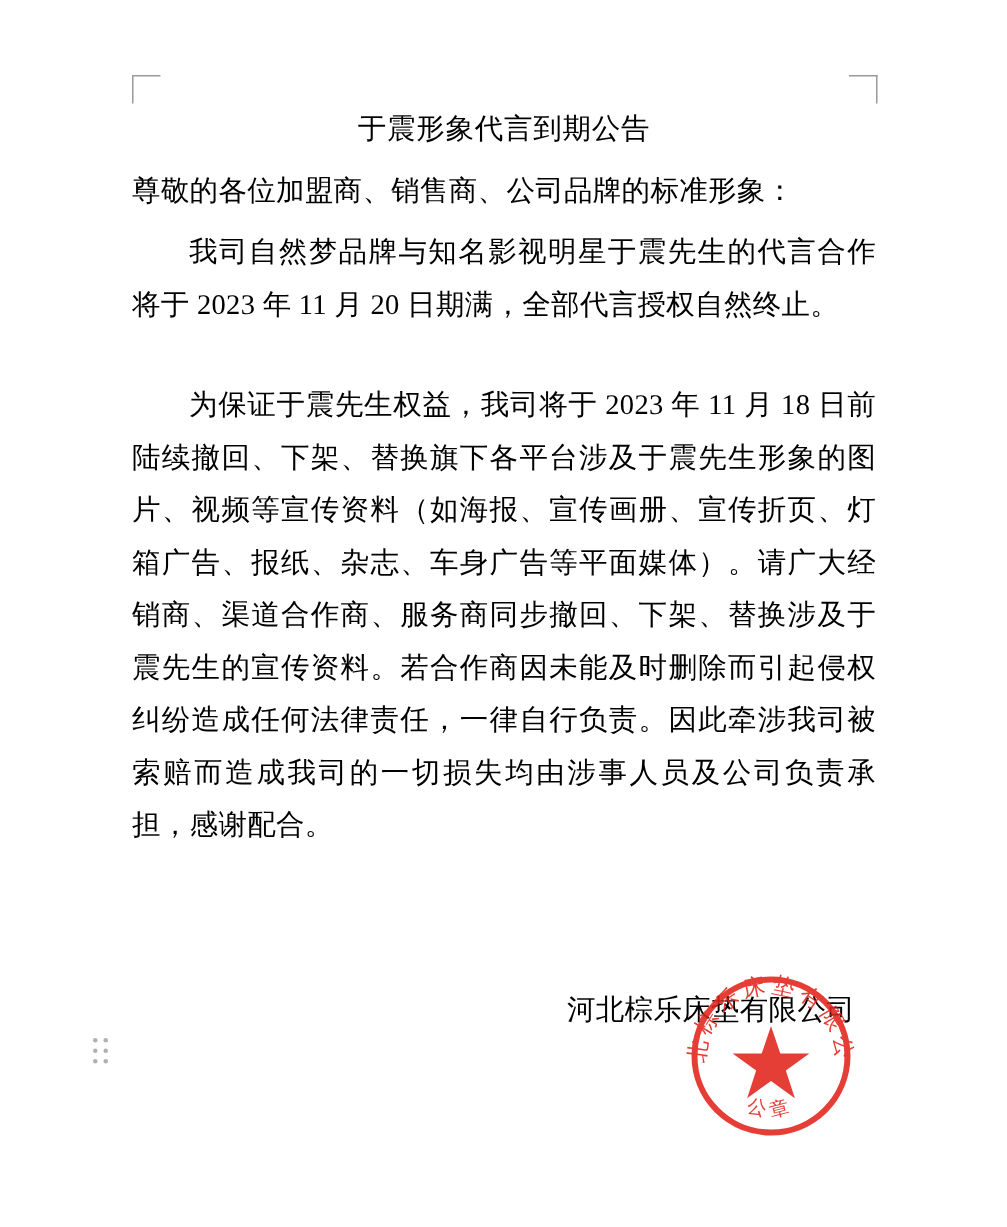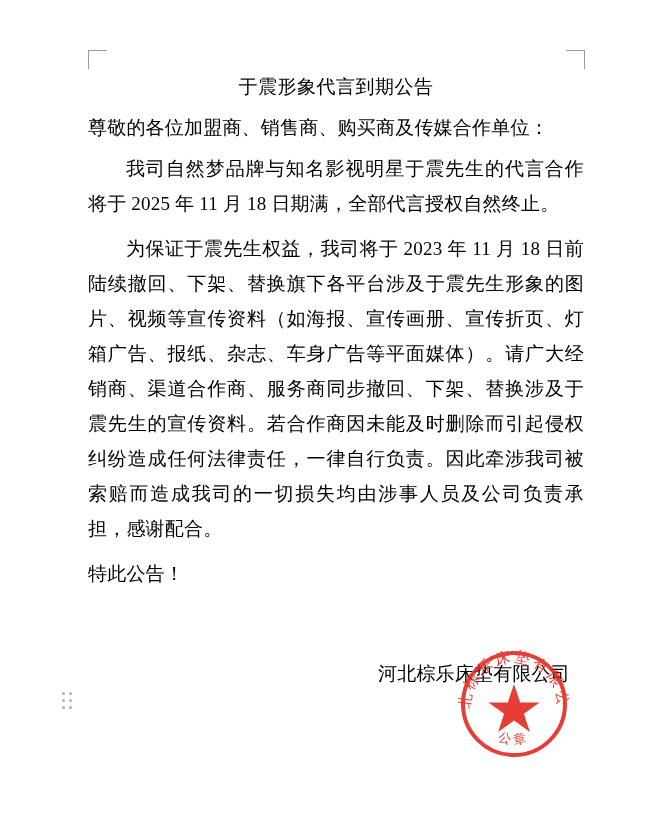--- a/index.html
+++ b/index.html
@@ -76,21 +76,21 @@
 
   p.para {
     font-size: 19px;
     line-height: 35px;
     margin: 0 0 6px 0;
     text-align: justify;
     text-justify: inter-ideograph;
     letter-spacing: 0.2px;
   }
   p.indent { text-indent: 38px; }
-  p.gap-top { margin-top: 10px; }
+  p.gap-top { margin-top: 32px; }
 
   .signature-block {
     position: absolute;
     left: 88px;
     top: 655px;
     width: 496px;
     text-align: right;
     font-size: 19px;
     line-height: 38px;
     letter-spacing: 0.2px;
@@ -121,28 +121,27 @@
     <i></i>
     <i></i>
     <i></i>
     <i></i>
     <i></i>
   </div>
 
   <div class="doc-body">
     <h1 class="doc-title">于震形象代言到期公告</h1>
 
-    <p class="para">尊敬的各位加盟商、销售商、购买商及传媒合作单位：</p>
+    <p class="para">尊敬的各位加盟商、销售商、公司品牌的标准形象：</p>
 
-    <p class="para indent">我司自然梦品牌与知名影视明星于震先生的代言合作将于 2025 年 11 月 18 日期满，全部代言授权自然终止。</p>
+    <p class="para indent">我司自然梦品牌与知名影视明星于震先生的代言合作将于 2023 年 11 月 20 日期满，全部代言授权自然终止。</p>
 
     <p class="para indent gap-top">为保证于震先生权益，我司将于 2023 年 11 月 18 日前陆续撤回、下架、替换旗下各平台涉及于震先生形象的图片、视频等宣传资料（如海报、宣传画册、宣传折页、灯箱广告、报纸、杂志、车身广告等平面媒体）。请广大经销商、渠道合作商、服务商同步撤回、下架、替换涉及于震先生的宣传资料。若合作商因未能及时删除而引起侵权纠纷造成任何法律责任，一律自行负责。因此牵涉我司被索赔而造成我司的一切损失均由涉事人员及公司负责承担，感谢配合。</p>
 
 
-    <p class="para gap-top">特此公告！</p>
   </div>
 
   <div class="signature-block">
     <span class="line">河北棕乐床垫有限公司</span>
   </div>
 
   <div class="seal">
     <svg width="128" height="128" viewBox="0 0 128 128" aria-hidden="true">
       <defs>
         <path id="sealArcTop" d="M 20,66 A 44,44 0 0 1 108,66"></path>

